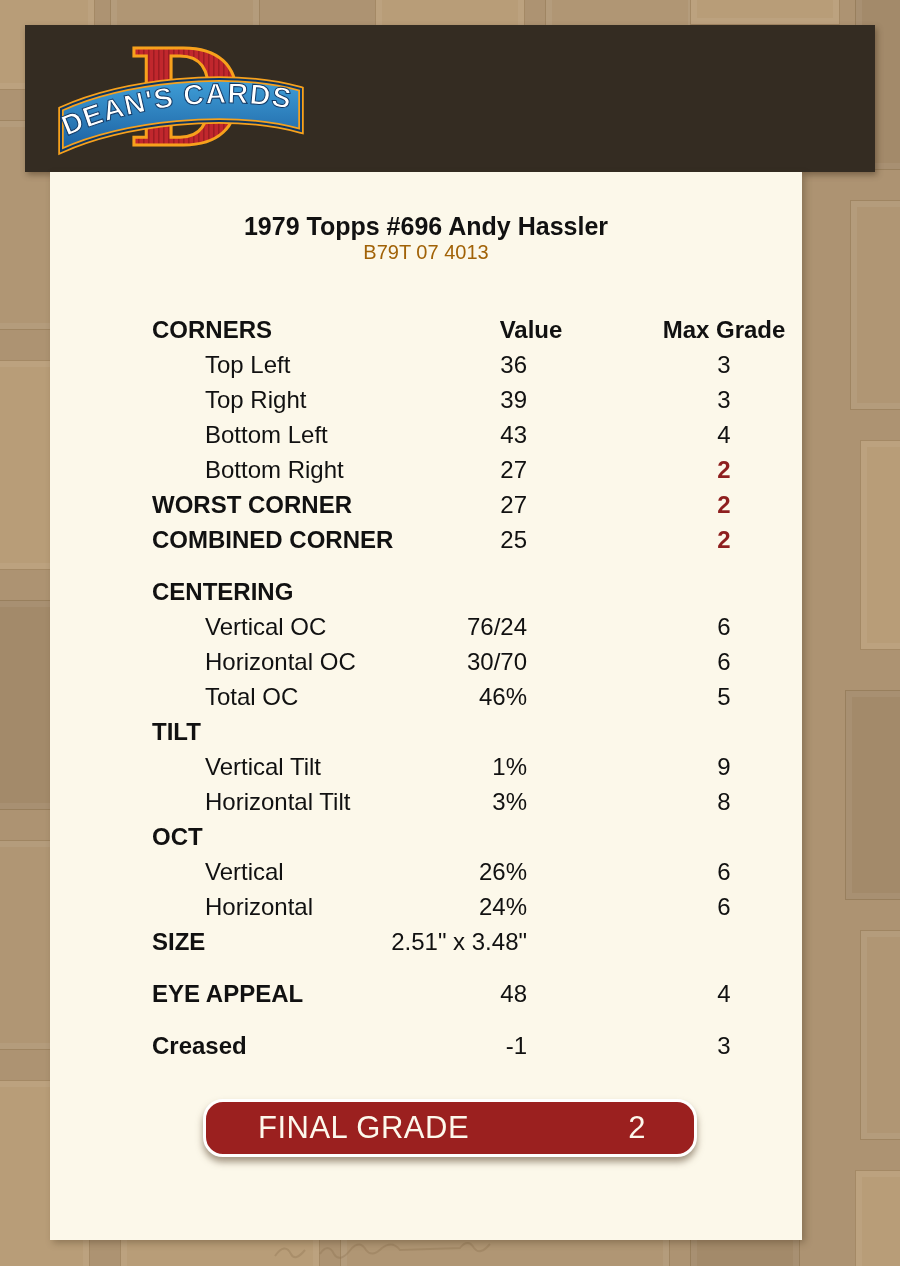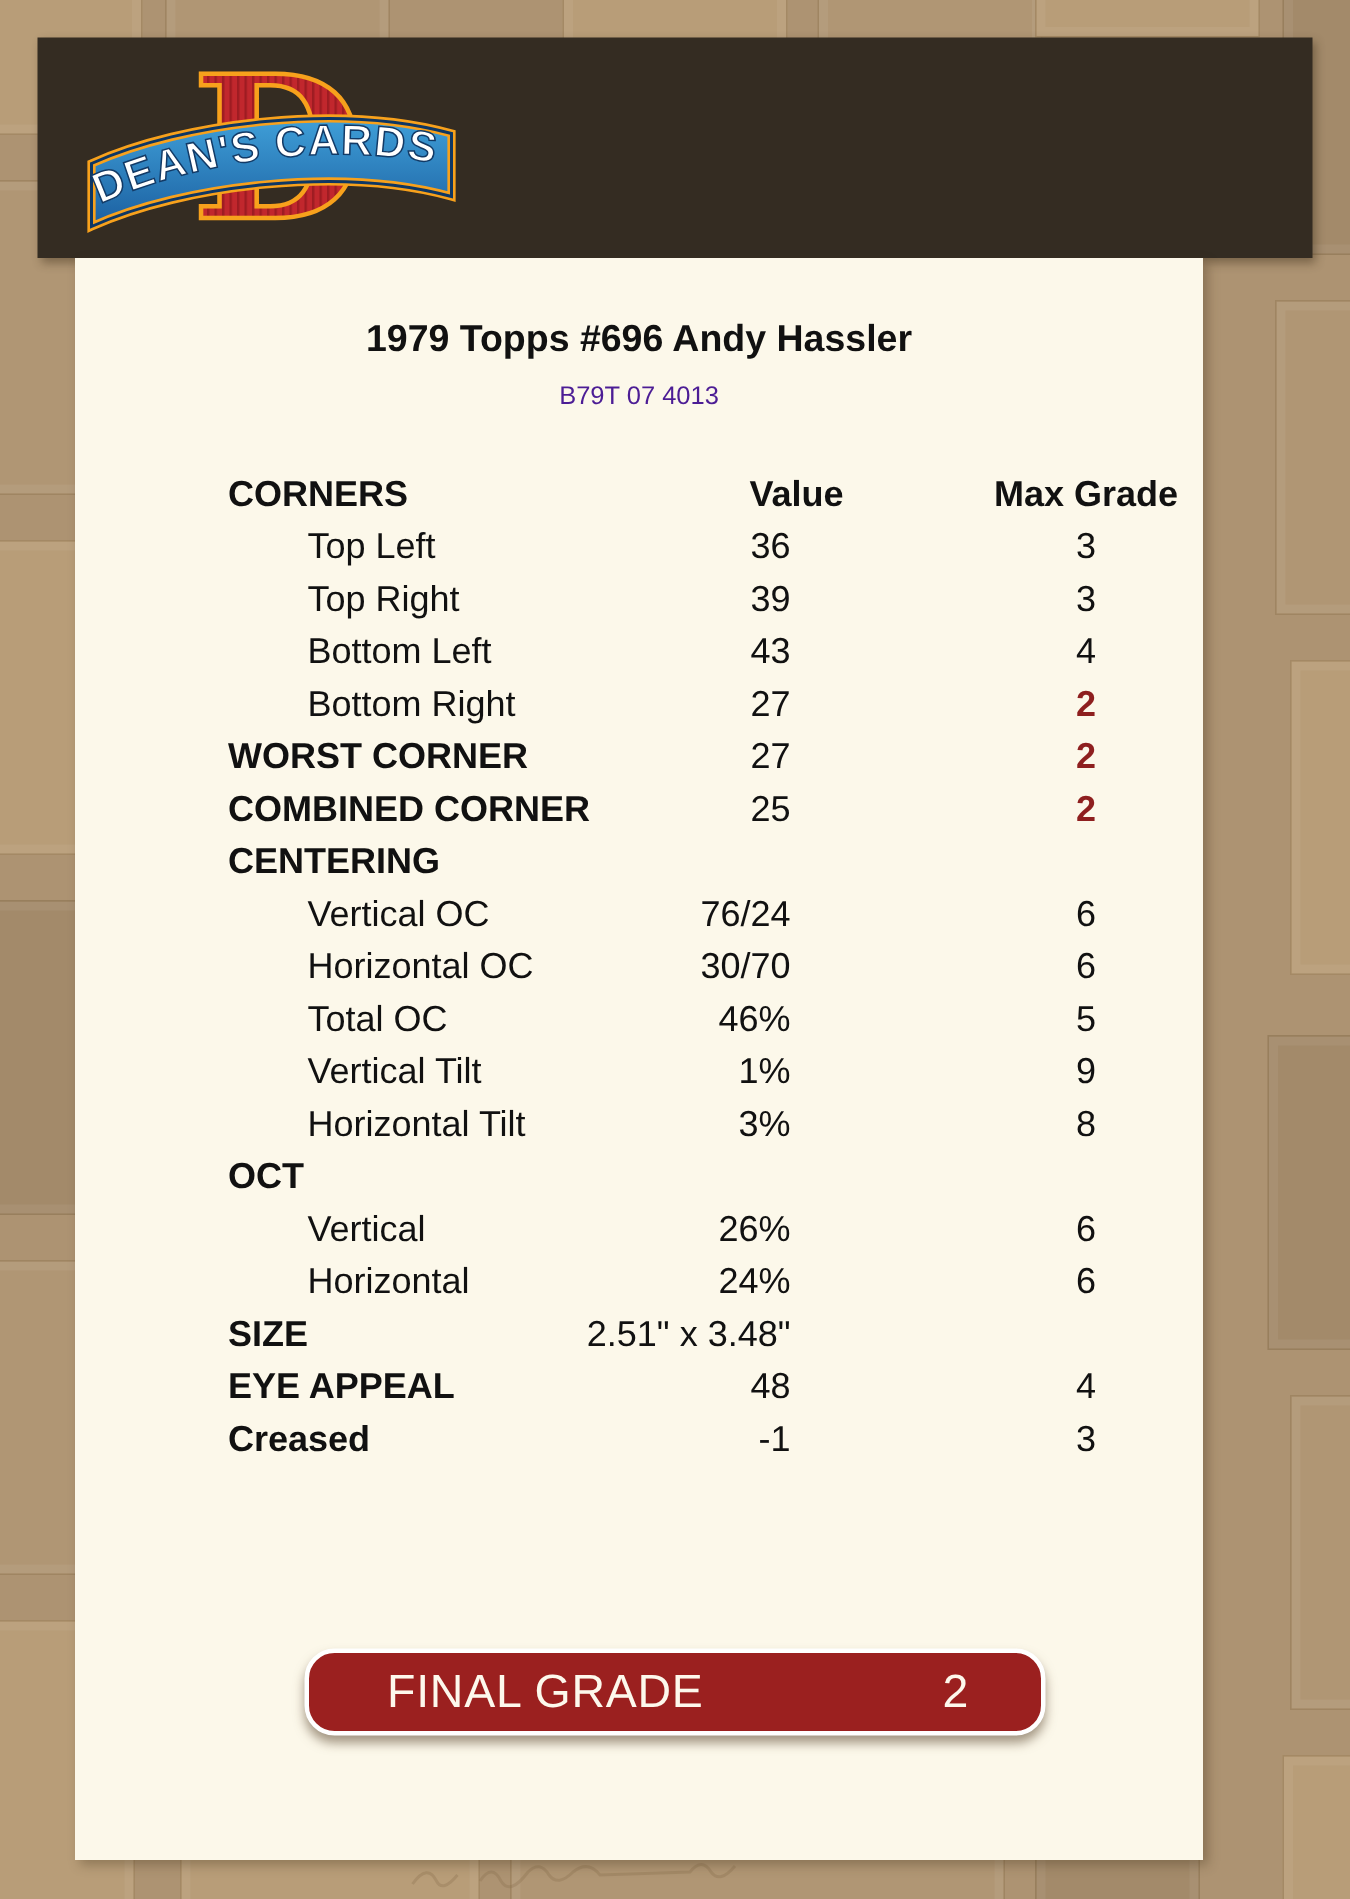--- a/index.html
+++ b/index.html
@@ -34,27 +34,27 @@
   .header-subtitle { color:#fff; font-size:34px; font-weight:400; margin-top:4px; }
 
   
   .panel {
     position:absolute; left:50px; top:172px; width:752px; height:1068px;
     background: var(--panel-bg, #fcf8ea);
     box-shadow: 3px 3px 7px rgba(70,52,28,.35);
   }
   .card-title { position:absolute; top:40px; left:0; right:0; text-align:center;
                 font-size:25px; font-weight:bold; }
-  .card-code  { position:absolute; top:82px; left:0; right:0; text-align:center;
-                font-size:17px; font-weight:400; color:#4c1d95; }
+  .card-code  { position:absolute; top:69px; left:0; right:0; text-align:center;
+                font-size:20px; font-weight:400; color:#a16207; }
 
   
   .stats-table { position:absolute; top:141px; left:0; right:0; }
   .row { position:relative; height:35px; font-size:24px; }
-  .row.gap { }
+  .row.gap { margin-top:17px; }
   .row .label { position:absolute; left:155px; top:3px; white-space:nowrap; }
   .row.section .label, .row.summary .label, .row.columns-header .label {
     left:102px; font-weight:bold; }
   .row .value { position:absolute; right:275px; top:3px; white-space:nowrap; }
   .row .max   { position:absolute; left:674px; top:3px; transform:translateX(-50%); }
   .row.columns-header .value { right:auto; left:481px; transform:translateX(-50%); font-weight:bold; }
   .row.columns-header .max   { font-weight:bold; white-space:nowrap; }
   .row .max.alert { color: var(--accent-red, #8e1f1f); font-weight:bold; }
 
   
@@ -174,20 +174,25 @@
         <div class="row item">
     <span class="label">Horizontal OC</span>
     <span class="value">30/70</span>
     <span class="max">6</span>
   </div>
         <div class="row item">
     <span class="label">Total OC</span>
     <span class="value">46%</span>
     <span class="max">5</span>
   </div>
+        <div class="row section">
+    <span class="label">TILT</span>
+    <span class="value"></span>
+    <span class="max"></span>
+  </div>
         <div class="row item">
     <span class="label">Vertical Tilt</span>
     <span class="value">1%</span>
     <span class="max">9</span>
   </div>
         <div class="row item">
     <span class="label">Horizontal Tilt</span>
     <span class="value">3%</span>
     <span class="max">8</span>
   </div>

